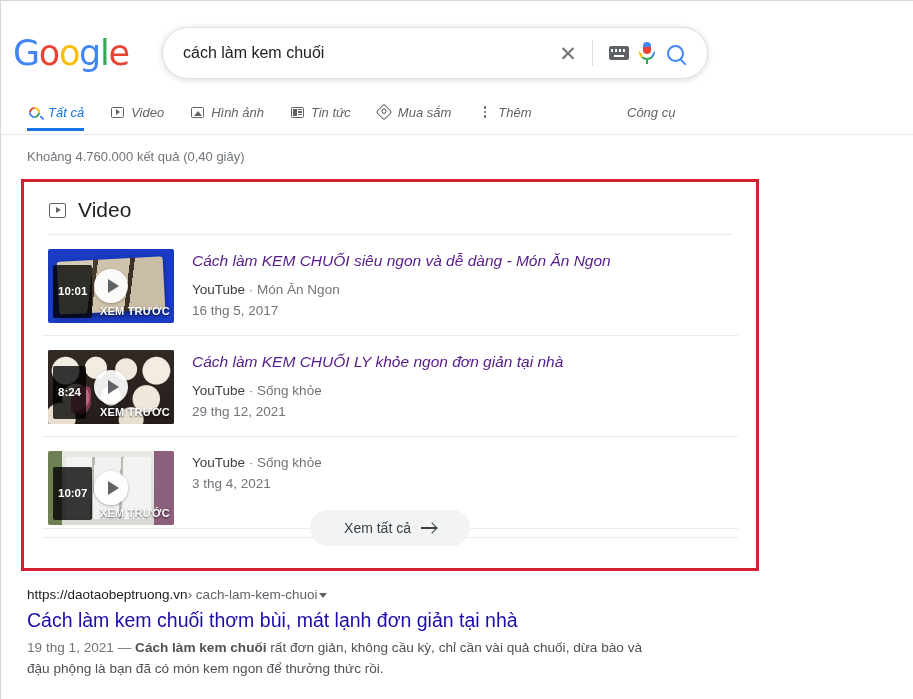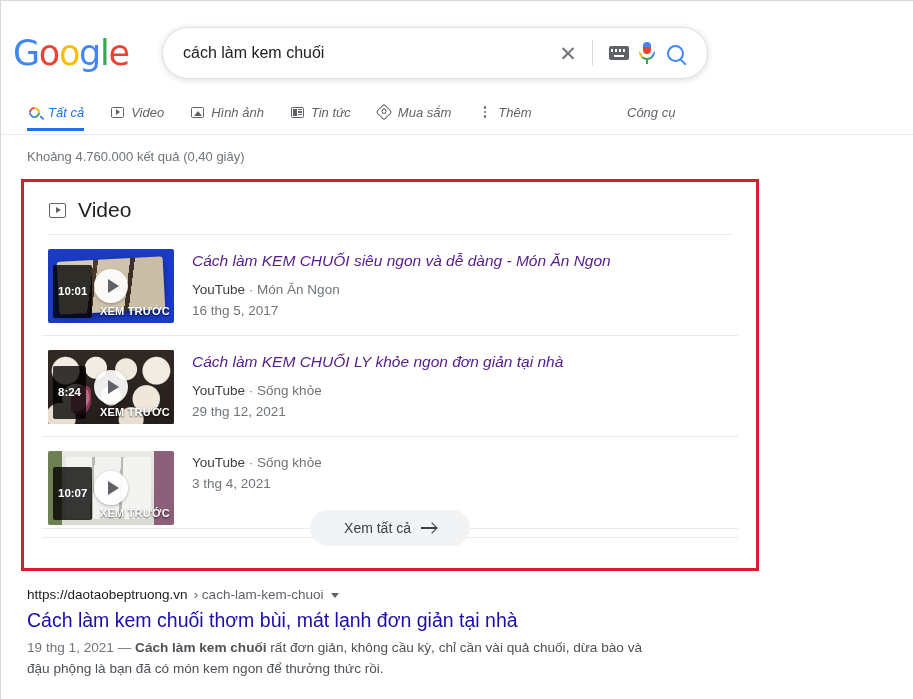--- a/index.html
+++ b/index.html
@@ -321,21 +321,21 @@
     width: 7px; height: 7px;
     border-top: 1.6px solid #3c4043; border-right: 1.6px solid #3c4043;
     transform: rotate(45deg);
   }
 
   
   .organic {
     position: absolute; left: 26px; top: 585px; width: 640px;
   }
   .url-line {
-    display: flex; align-items: center; gap: 6px;
+    display: flex; align-items: center; 
     font-size: 13.5px; color: #202124; line-height: 18px; margin-bottom: 3px;
   }
   .url-line .dom { color: #202124; }
   .url-line .path { color: #5f6368; }
   .caret-down {
     width: 0; height: 0; border-left: 4px solid transparent; border-right: 4px solid transparent;
     border-top: 5px solid #5f6368; cursor: pointer; margin-left: 2px;
   }
   .o-title {
     font-size: 19.5px; color: #1a0dab; line-height: 26px; cursor: pointer; margin-bottom: 4px;

